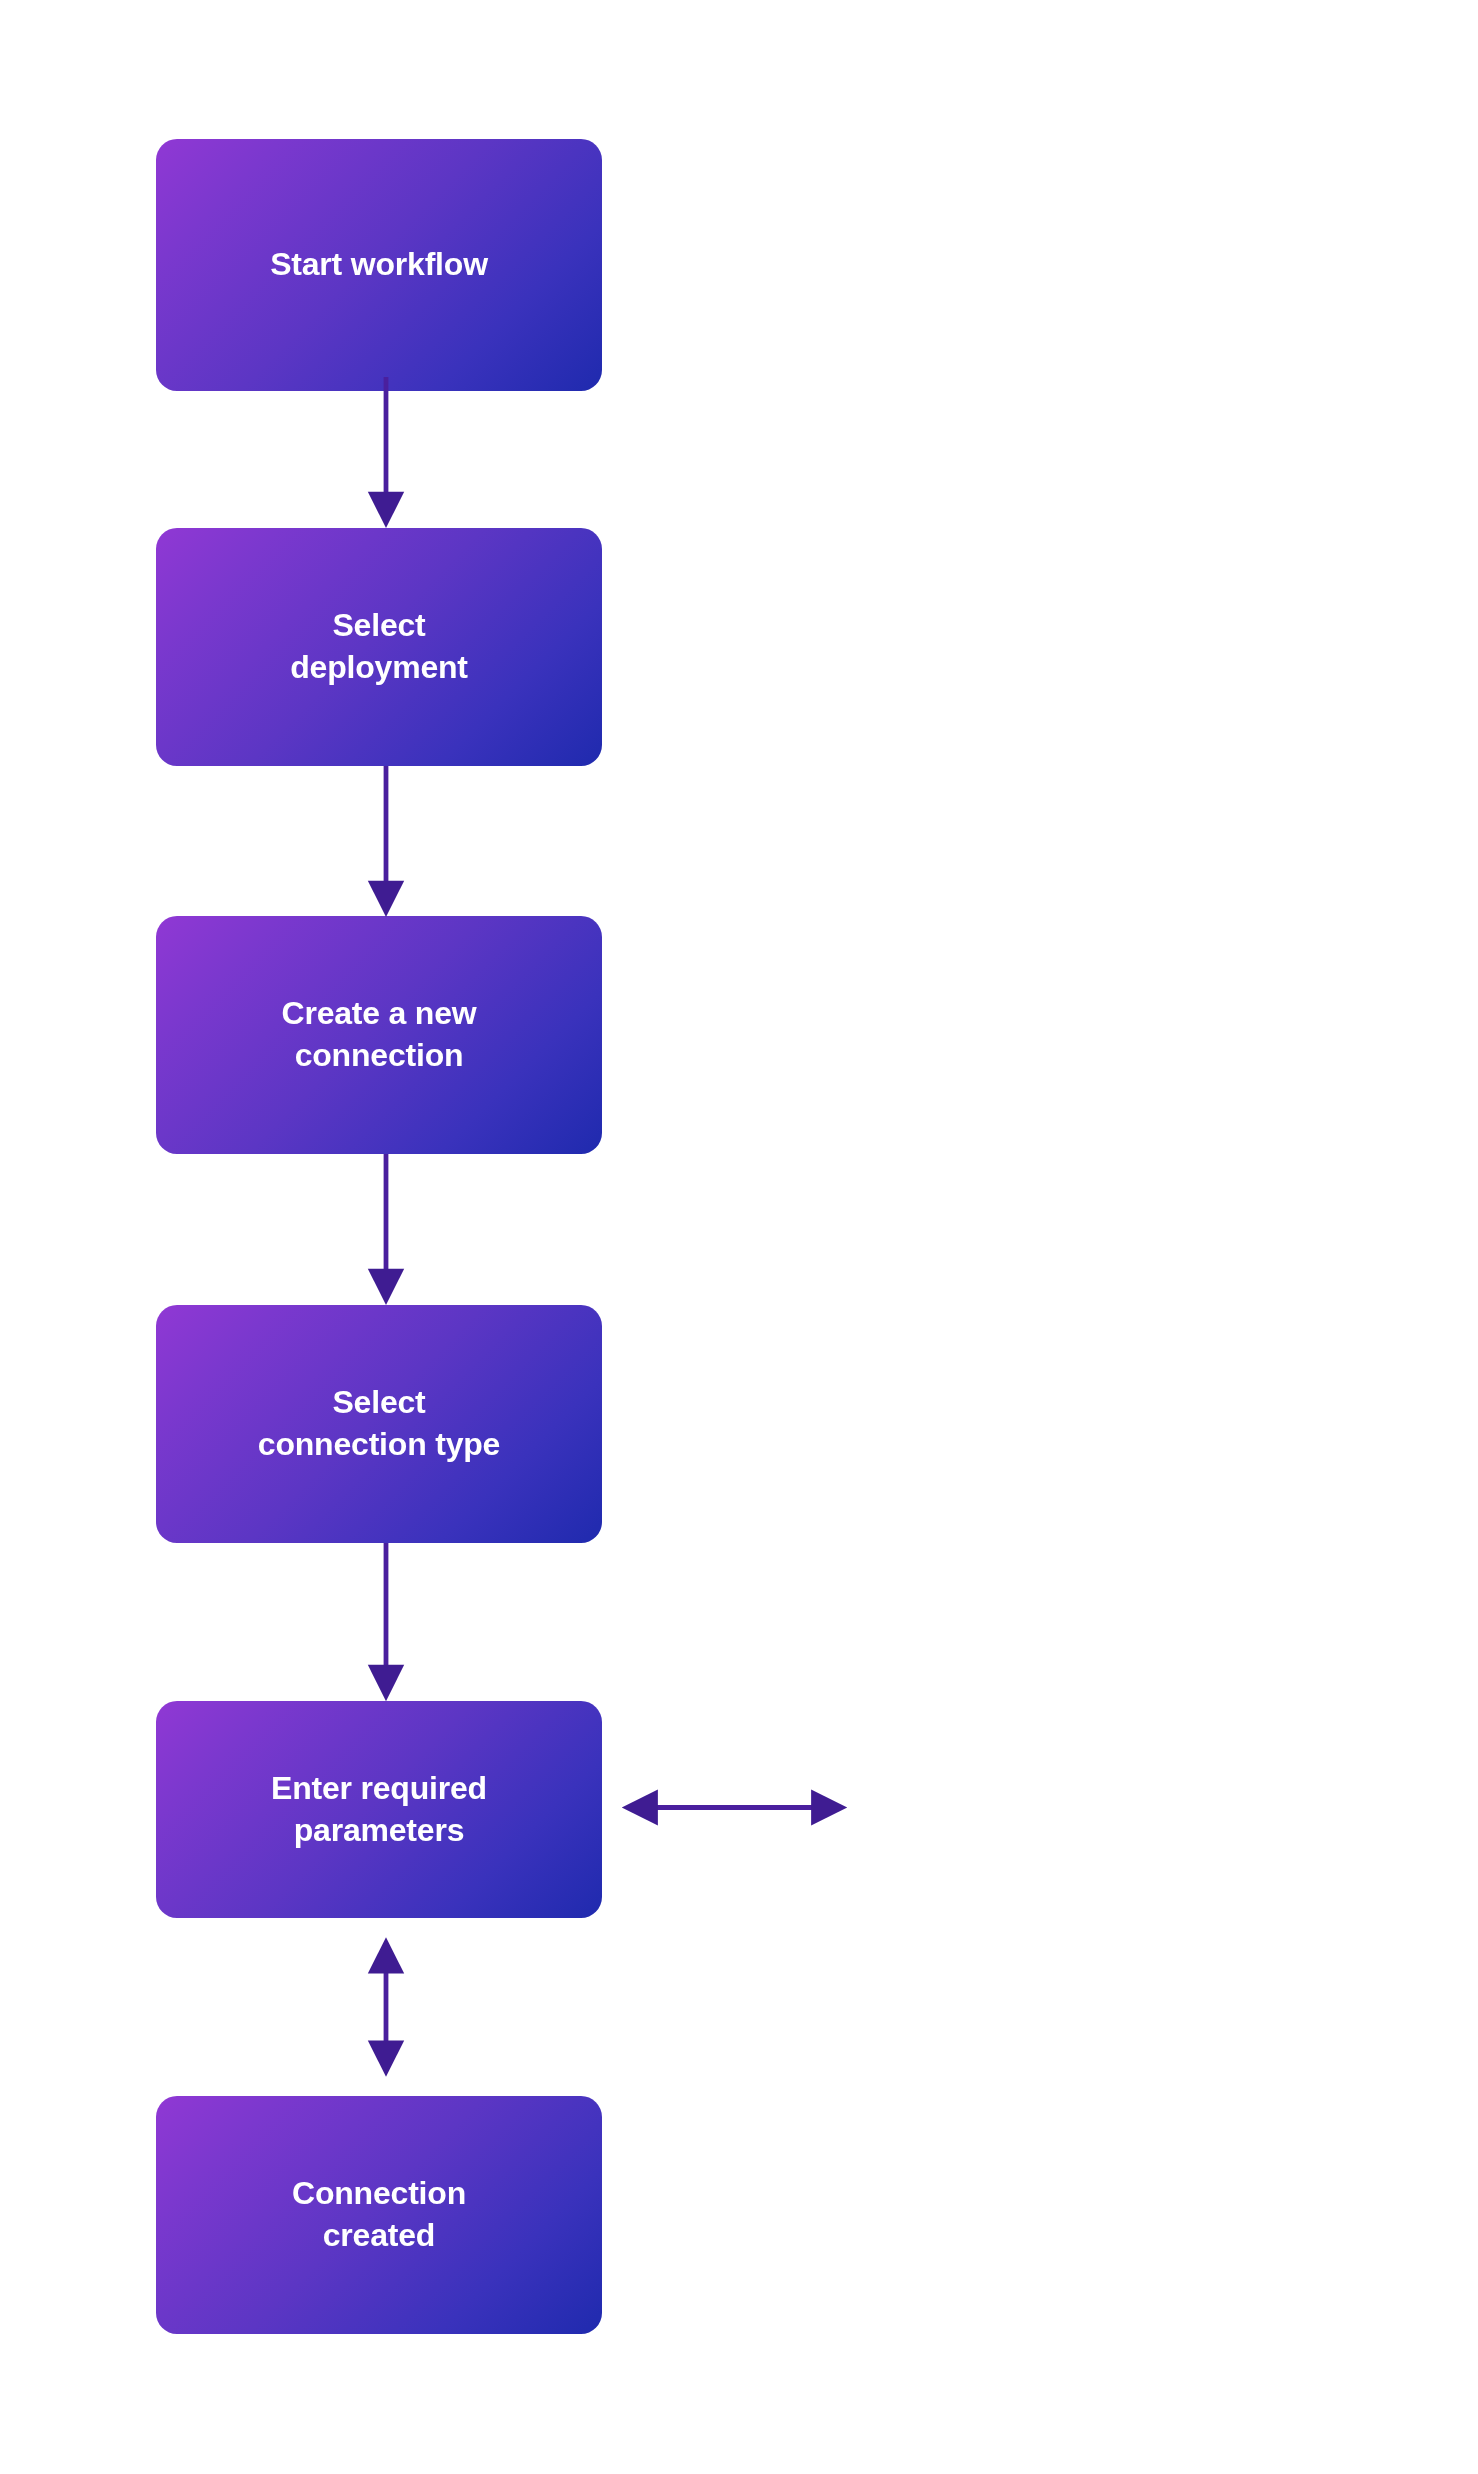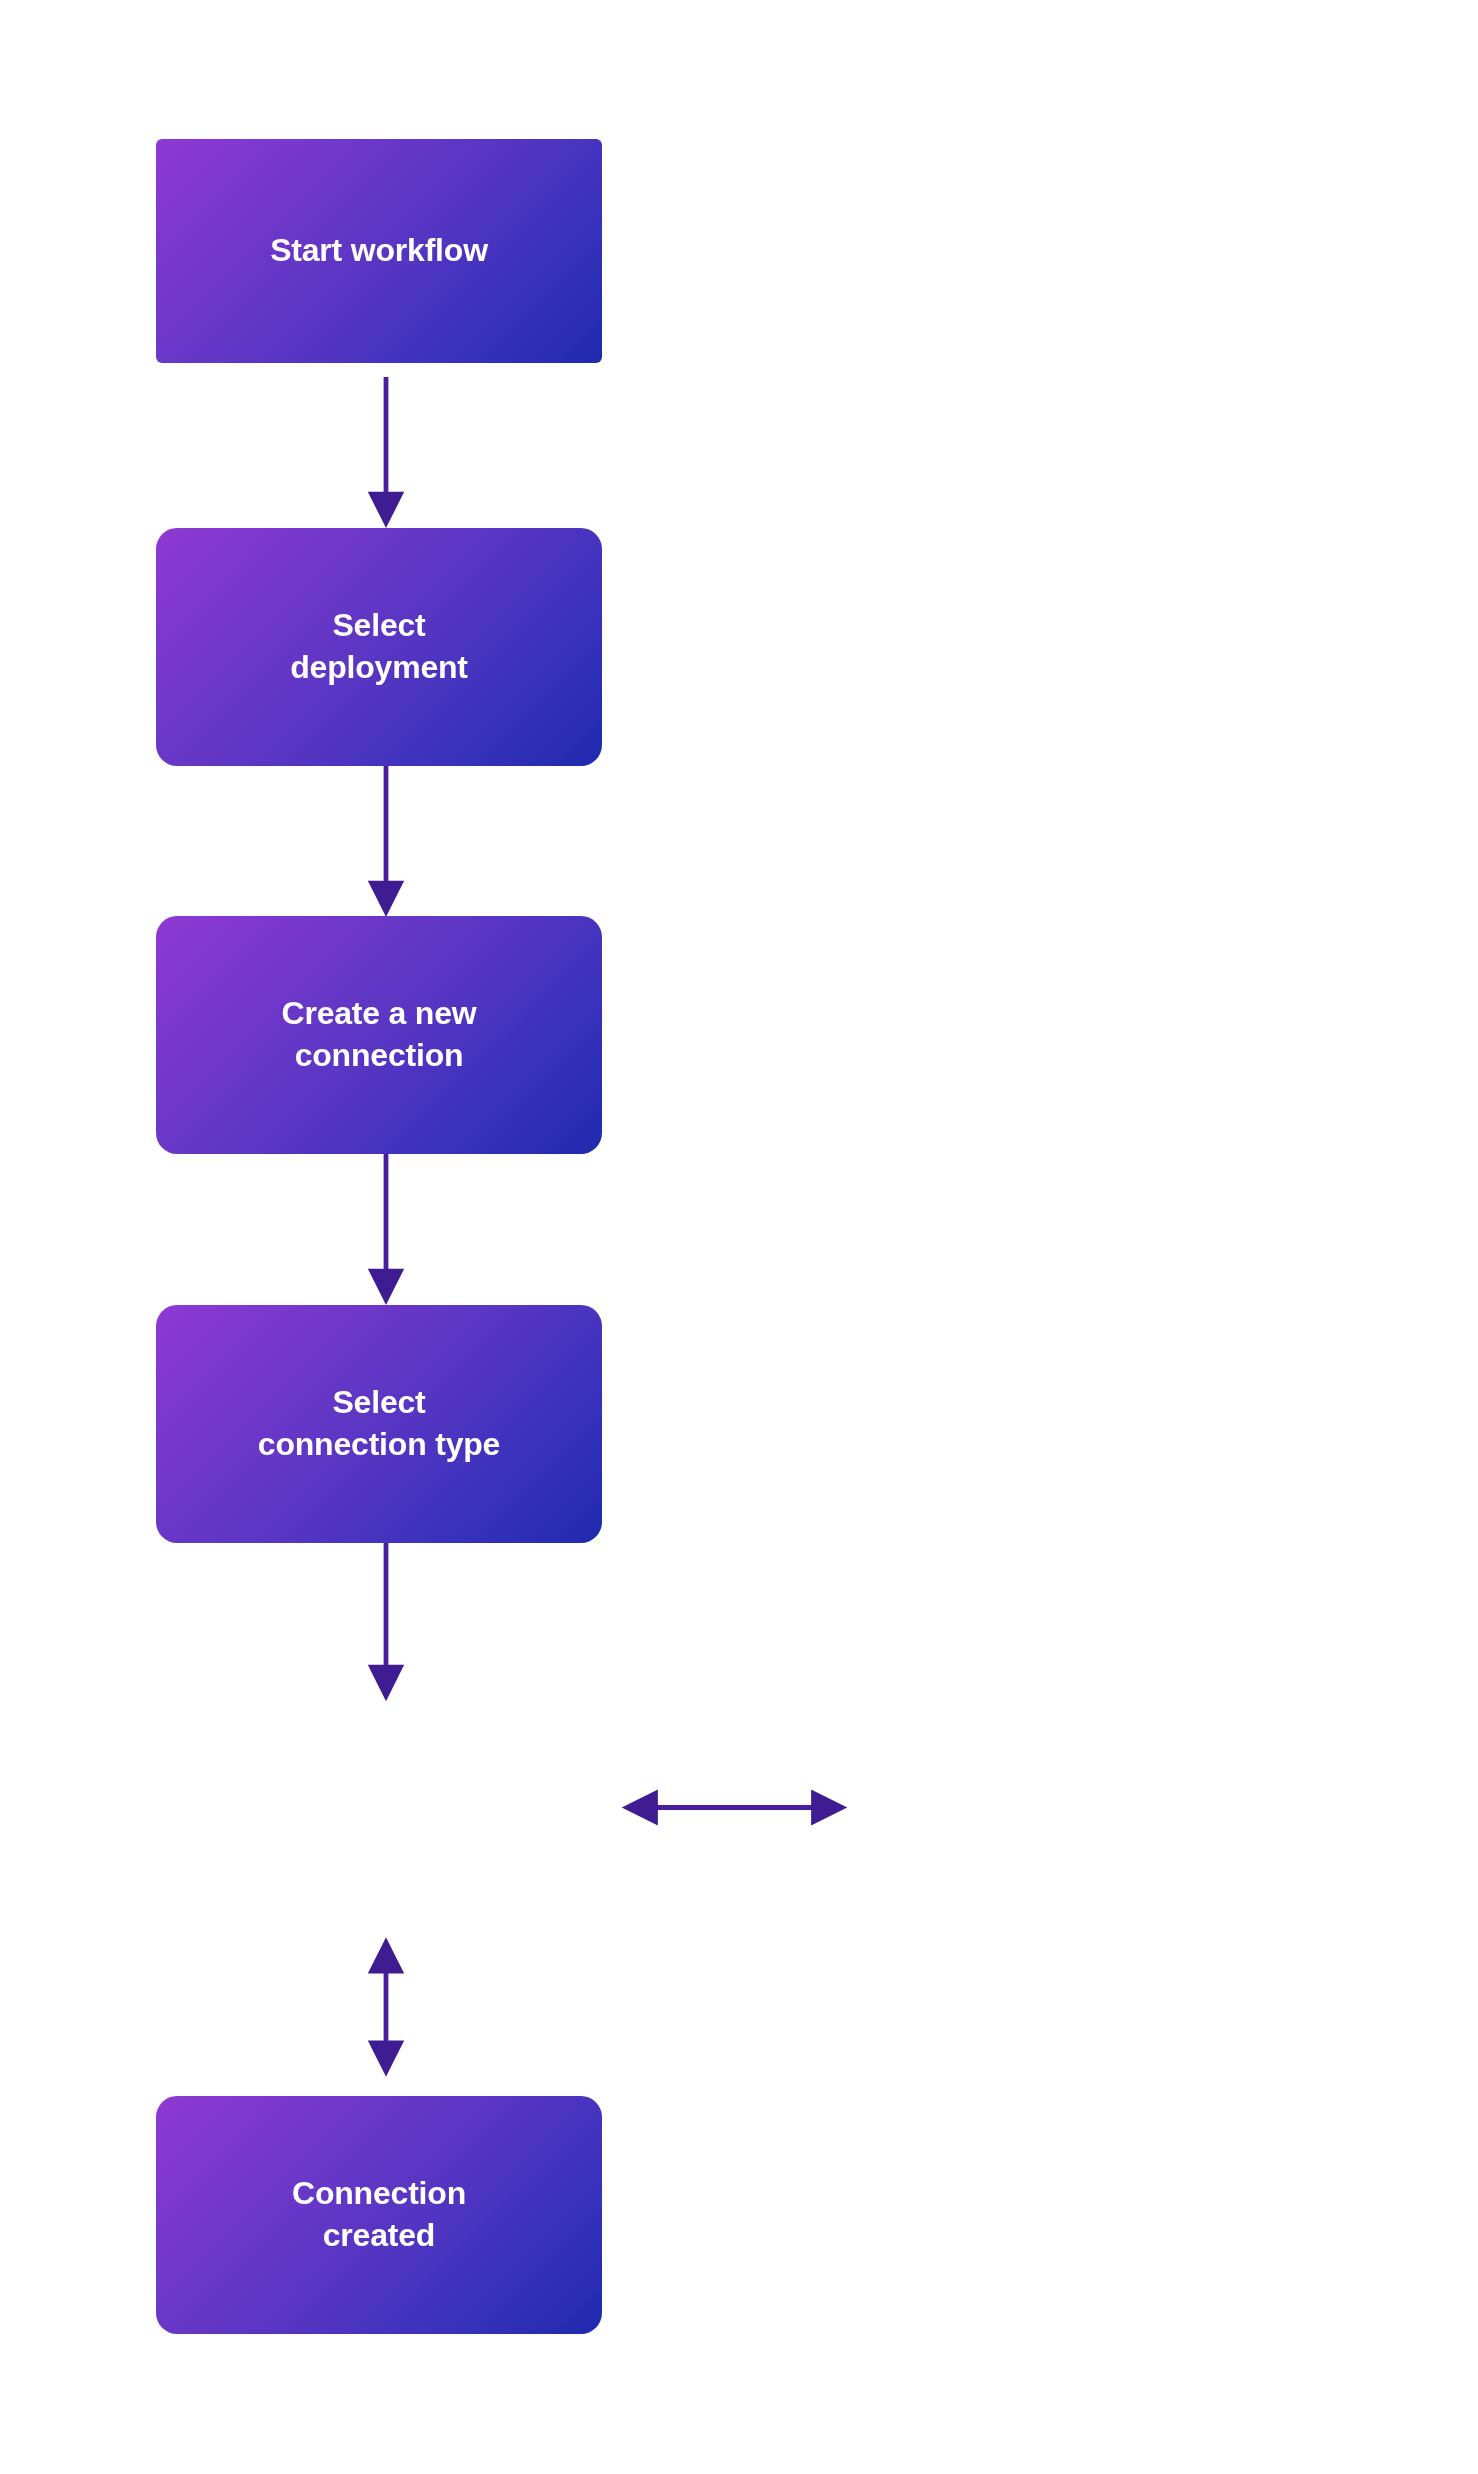--- a/index.html
+++ b/index.html
@@ -38,21 +38,21 @@
     color: #ffffff;
     font-weight: bold;
     font-size: 32px;
     line-height: 1.30;
     text-align: center;
     letter-spacing: -0.2px;
     white-space: pre-line;
   }
 
   
-  .n-start        { left: 156px; top: 139px;  width: 446px; height: 224px; border-radius: 6px; }
+  .n-start        { left: 156px; top: 139px;  width: 446px; height: 252px; }
   .n-select-dep   { left: 156px; top: 528px;  width: 446px; height: 238px; }
   .n-create-conn  { left: 156px; top: 916px;  width: 446px; height: 238px; align-items: center; }
   .n-select-type  { left: 156px; top: 1305px; width: 446px; height: 238px; }
   .n-enter-params { left: 156px; top: 1701px; width: 446px; height: 217px; }
   .n-credentials  { left: 867px; top: 1695px; width: 449px; height: 230px; }
   .n-conn-created { left: 156px; top: 2096px; width: 446px; height: 238px; }
 
   
   .connector {
     position: absolute;
@@ -76,20 +76,24 @@
   <div class="node n-create-conn">
     <div class="node-label">Create a new
 connection</div>
   </div>
 
   <div class="node n-select-type">
     <div class="node-label">Select
 connection type</div>
   </div>
 
+  <div class="node n-enter-params">
+    <div class="node-label">Enter required
+parameters</div>
+  </div>
 
 
   <div class="node n-conn-created">
     <div class="node-label">Connection
 created</div>
   </div>
 
   <div class="connector" style="left:357px; top:377px; width:58px; height:153px;">
     <svg width="58" height="153" viewBox="0 0 60 160">
       <line x1="30" y1="0" x2="30" y2="128" stroke="#4A1F9E" stroke-width="5"></line>

